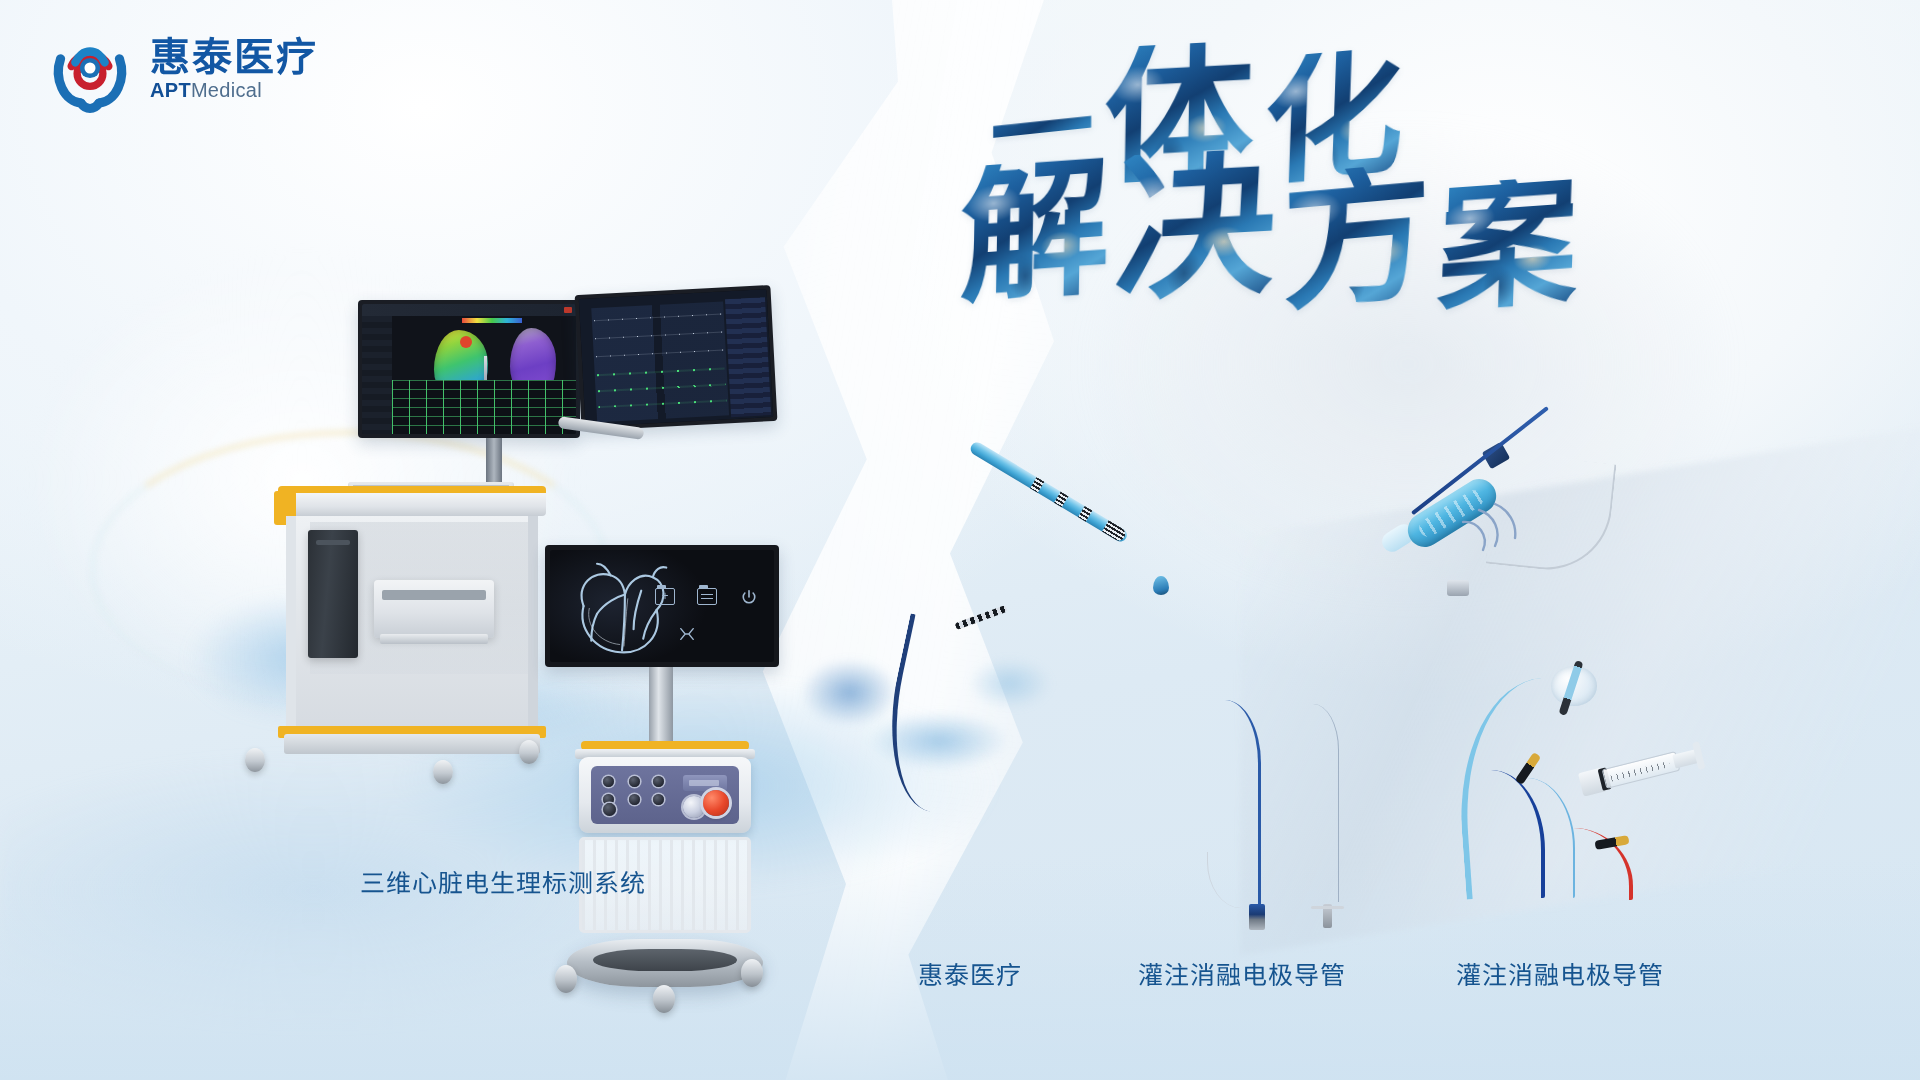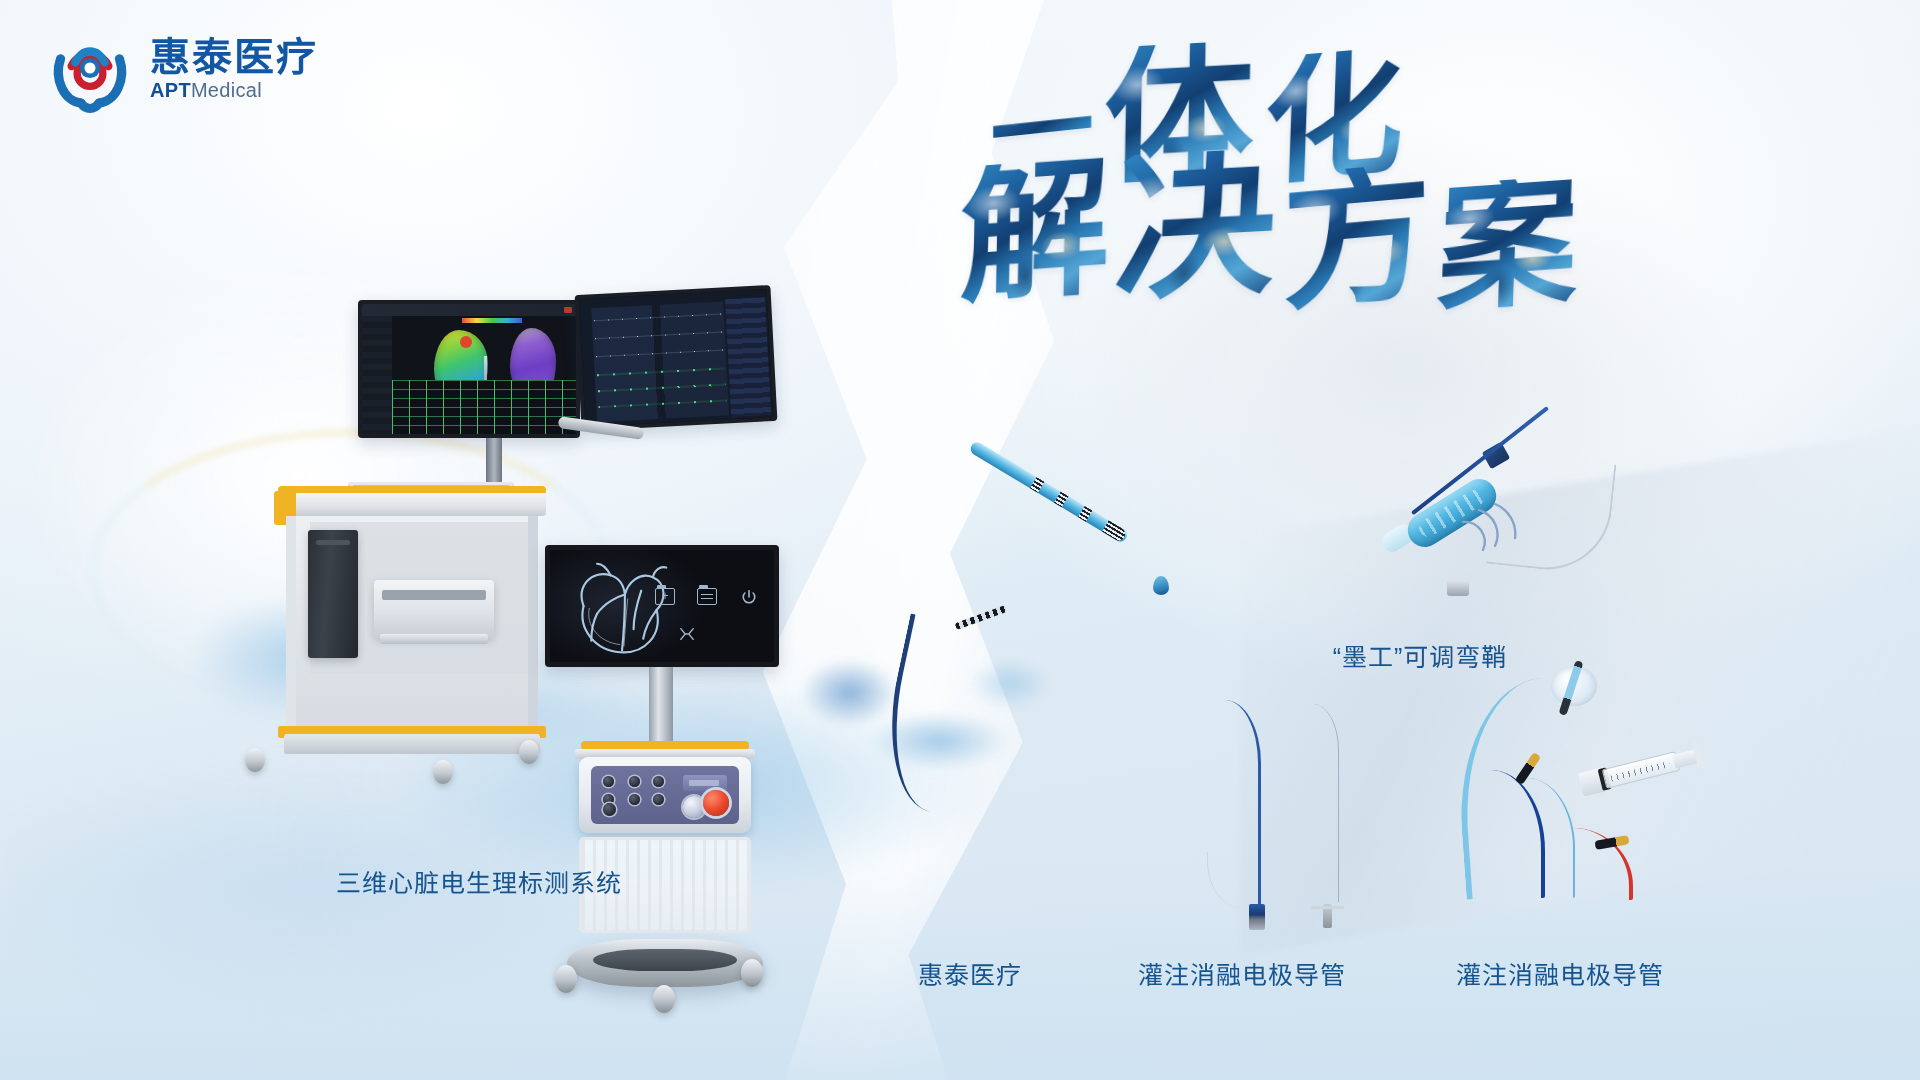--- a/index.html
+++ b/index.html
@@ -124,21 +124,21 @@
     line-height: 1.42;
     letter-spacing: 1px;
     text-align: center;
     white-space: pre-line;
     font-weight: 400;
   }
 
   .lbl-viewer { left: 336px; top: 824px; text-align: left; }
   .lbl-viewer .en { font-size: 26px; letter-spacing: .2px; }
   .lbl-viewer .en sup { font-size: 14px; vertical-align: super; }
-  .lbl-viewer .cn { font-size: 25px; letter-spacing: 1px; margin-top: 6px; }
+  .lbl-viewer .cn { font-size: 25px; letter-spacing: 1px; margin-top: 6px; margin-left: 24px; }
 
   .lbl-irrig  { left: 1030px; top: 610px; width: 260px; }
   .lbl-sheath { left: 1300px; top: 640px; width: 240px; }
   .lbl-decapolar { left: 880px; top: 958px; width: 180px; }
   .lbl-transseptal { left: 1132px; top: 958px; width: 220px; }
   .lbl-pacing { left: 1440px; top: 958px; width: 240px; }
 
   
   .cart-ep { position: absolute; left: 300px; top: 290px; width: 460px; height: 530px; }
 
@@ -626,18 +626,17 @@
       <div class="sy-barrel"></div>
       <div class="sy-plunger"></div>
       <div class="sy-flange"></div>
     </div>
   </div>
 
   <div class="plabel lbl-viewer">
     <div class="cn">三维心脏电生理标测系统</div>
   </div>
 
-  <div class="plabel lbl-sheath">“墨工”可调弯鞘</div>
   <div class="plabel lbl-decapolar">惠泰医疗</div>
   <div class="plabel lbl-transseptal">灌注消融电极导管</div>
   <div class="plabel lbl-pacing">灌注消融电极导管</div>
 
 </div>
 
 </body></html>

